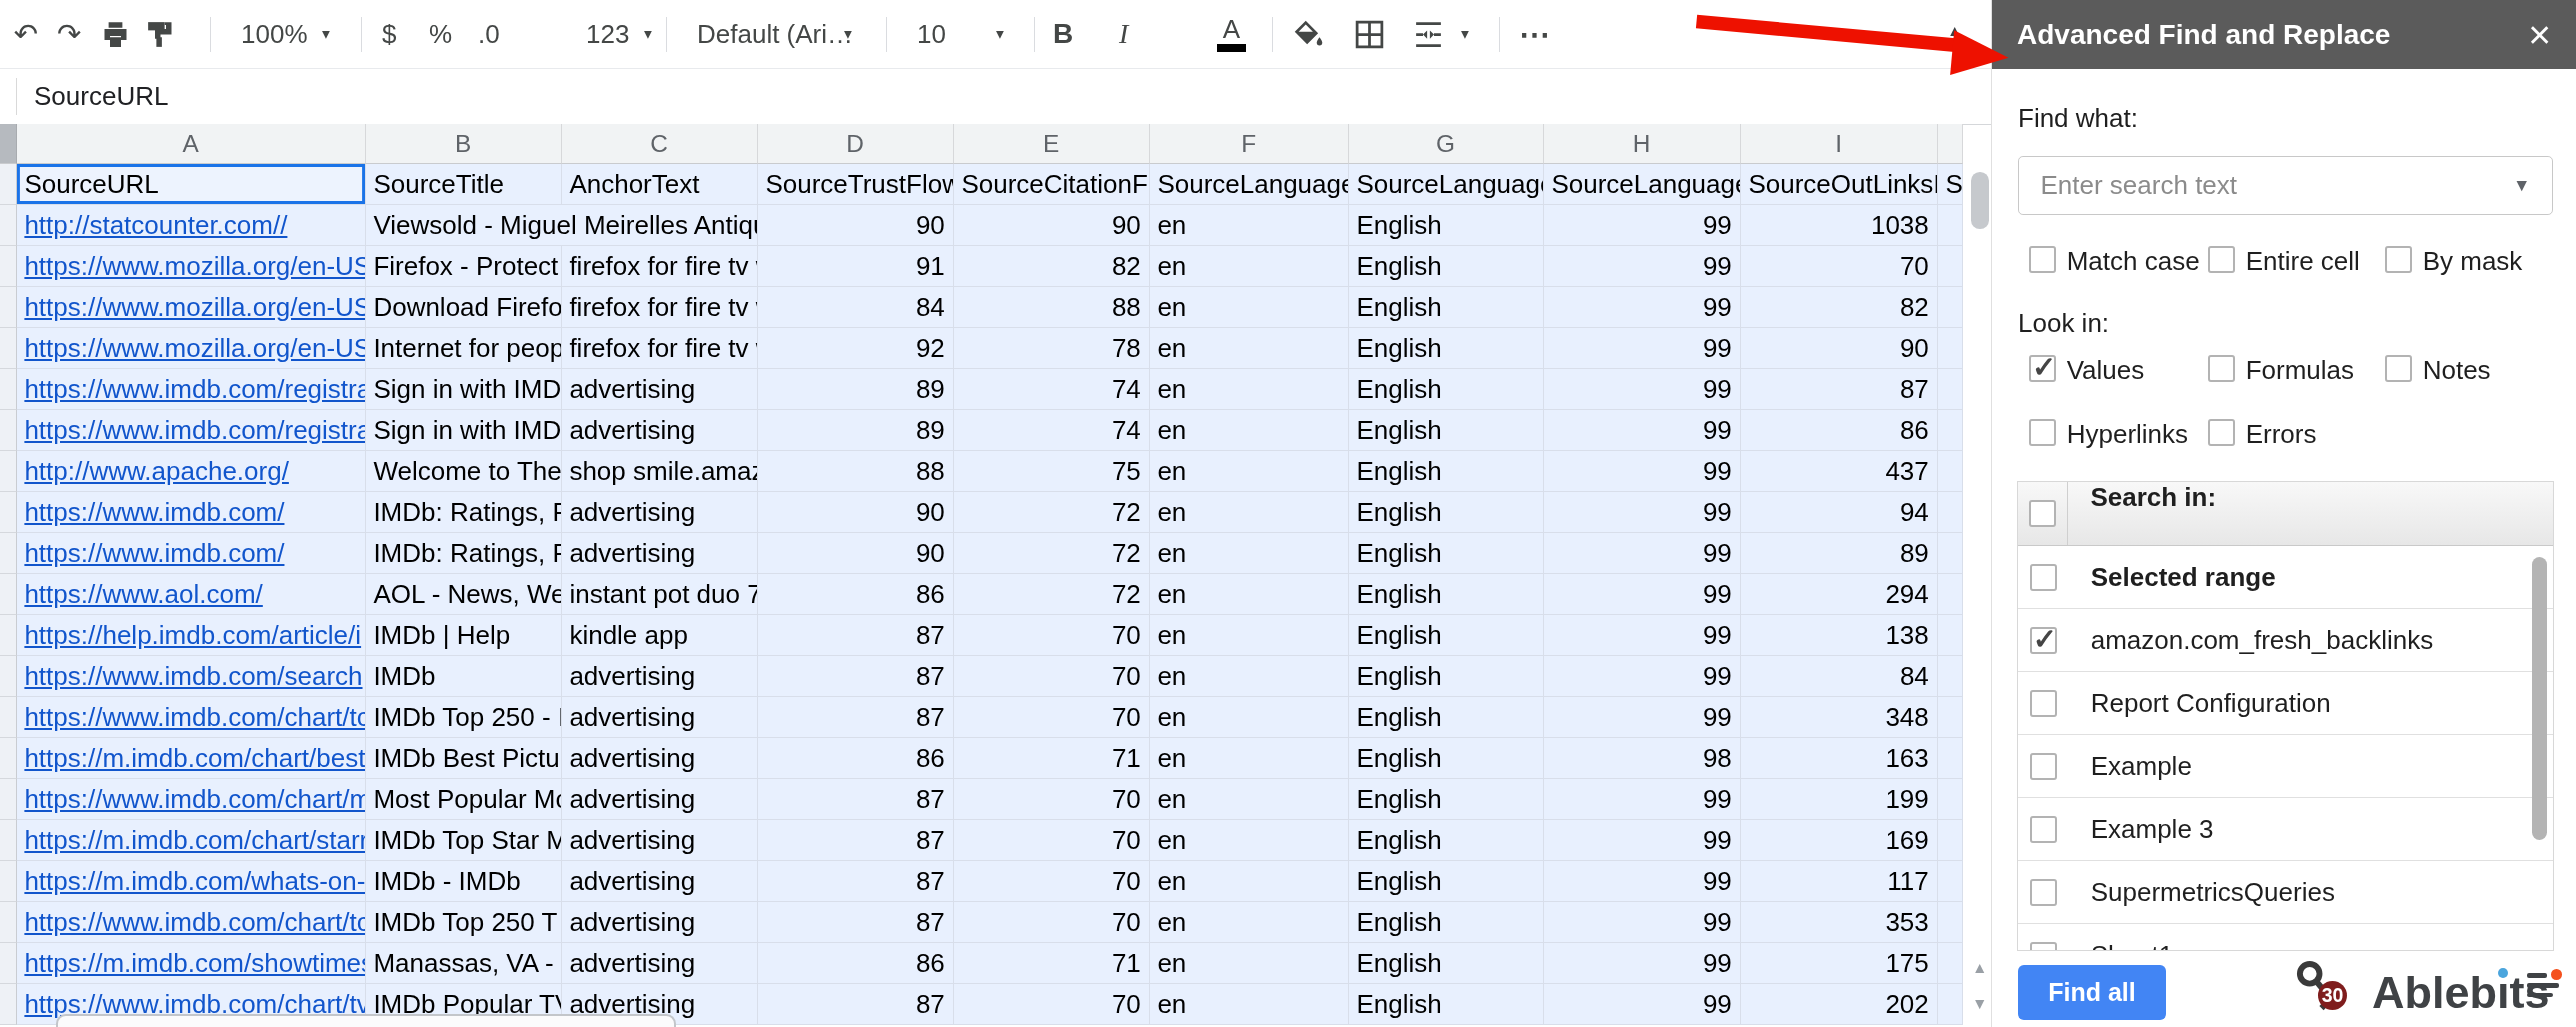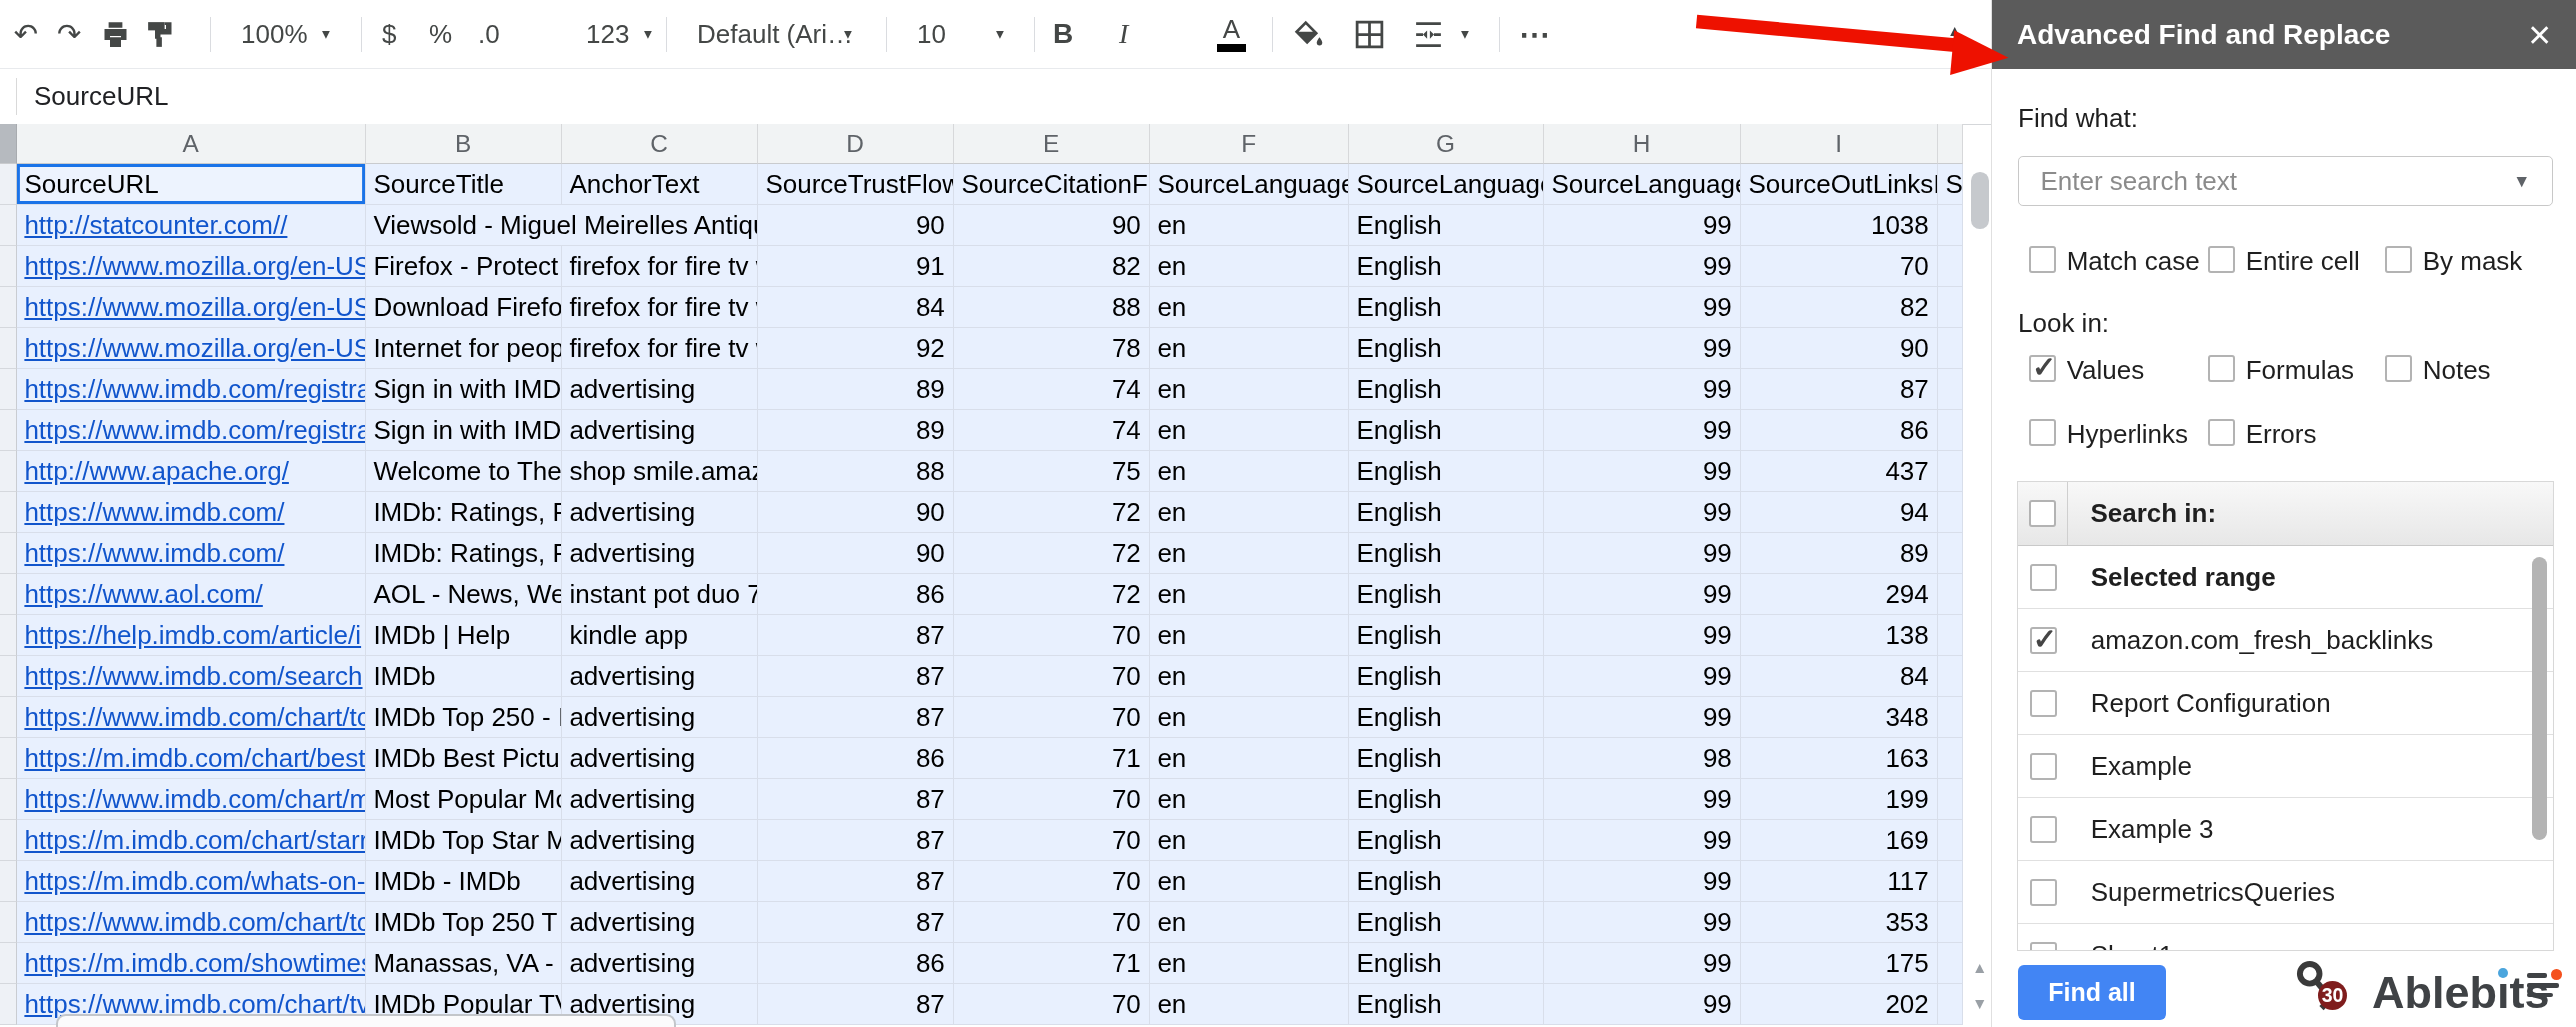--- a/index.html
+++ b/index.html
@@ -60,36 +60,36 @@
   
   .arrow-svg{position:absolute;left:0;top:0;width:2576px;height:88px;z-index:50;pointer-events:none;}
 
   
   .panel{position:absolute;left:1991px;top:0;width:585px;height:1028px;background:#fff;
          border-left:1px solid #e0e0e0;box-sizing:border-box;}
   .panel-header{height:69px;background:#5b5b5b;color:#fff;display:flex;align-items:center;
                 padding:0 25px;font-size:28px;font-weight:bold;box-sizing:border-box;}
   .close-x{margin-left:auto;font-size:39px;font-weight:normal;line-height:39px;}
   .p-label{position:absolute;left:26px;font-size:26px;color:#1f1f1f;}
-  .combo{position:absolute;left:26px;top:156px;width:535px;height:50px;border:1px solid #c8c8c8;
+  .combo{position:absolute;left:26px;top:156px;width:535px;height:59px;border:1px solid #c8c8c8;
          border-radius:4.9px;box-sizing:border-box;display:flex;align-items:center;background:#fff;}
   .combo .ph{margin-left:21.5px;font-size:26px;color:#8b8b8b;}
   .combo .arr{margin-left:auto;margin-right:21.5px;font-size:17.6px;color:#5f6368;}
   .opt-grid{position:absolute;left:37px;display:grid;grid-template-columns:179px 177px auto;row-gap:33px;}
   .cb-item{display:flex;gap:10.7px;}
   .cb{width:27px;height:27px;border:2px solid #b3b3b3;border-radius:2.9px;background:#fff;
       box-sizing:border-box;flex:0 0 auto;position:relative;}
   .cb.checked::after{content:"\2713";position:absolute;left:1px;top:-6.8px;font-size:29px;
                      font-weight:bold;color:#454545;}
   .cb-label{font-size:26px;color:#1f1f1f;white-space:nowrap;}
 
   .sheetlist{position:absolute;left:25px;top:481px;width:537px;height:470px;
              border:1px solid #d8d8d8;box-sizing:border-box;overflow:hidden;background:#fff;}
   .sl-header{height:64px;background:linear-gradient(#f8f8f8,#e7e7e7);border-bottom:1px solid #c9c9c9;
-             display:flex;align-items:center;box-sizing:border-box;}
+             display:flex;align-items:flex-start;box-sizing:border-box;}
   .sl-cbcell{width:50px;height:100%;display:flex;align-items:center;justify-content:center;
              border-right:1px solid #cfcfcf;box-sizing:border-box;}
   .sl-htitle{margin-left:22.4px;font-size:26px;font-weight:bold;color:#1f1f1f;}
   .sl-row{height:62px;display:flex;align-items:center;border-bottom:1px solid #e0e0e0;}
   .sl-row .cb{margin-left:11.7px;}
   .sl-row .sl-label{margin-left:34px;font-size:26px;color:#1f1f1f;white-space:nowrap;}
   .sl-row .sl-label.bold{font-weight:bold;}
   .sl-thumb{position:absolute;right:5.9px;top:75px;width:15.6px;height:283px;background:#b4b4b4;border-radius:7.8px;}
 
   .findall-btn{position:absolute;left:26px;top:965px;width:148px;height:55px;background:#4285f4;

